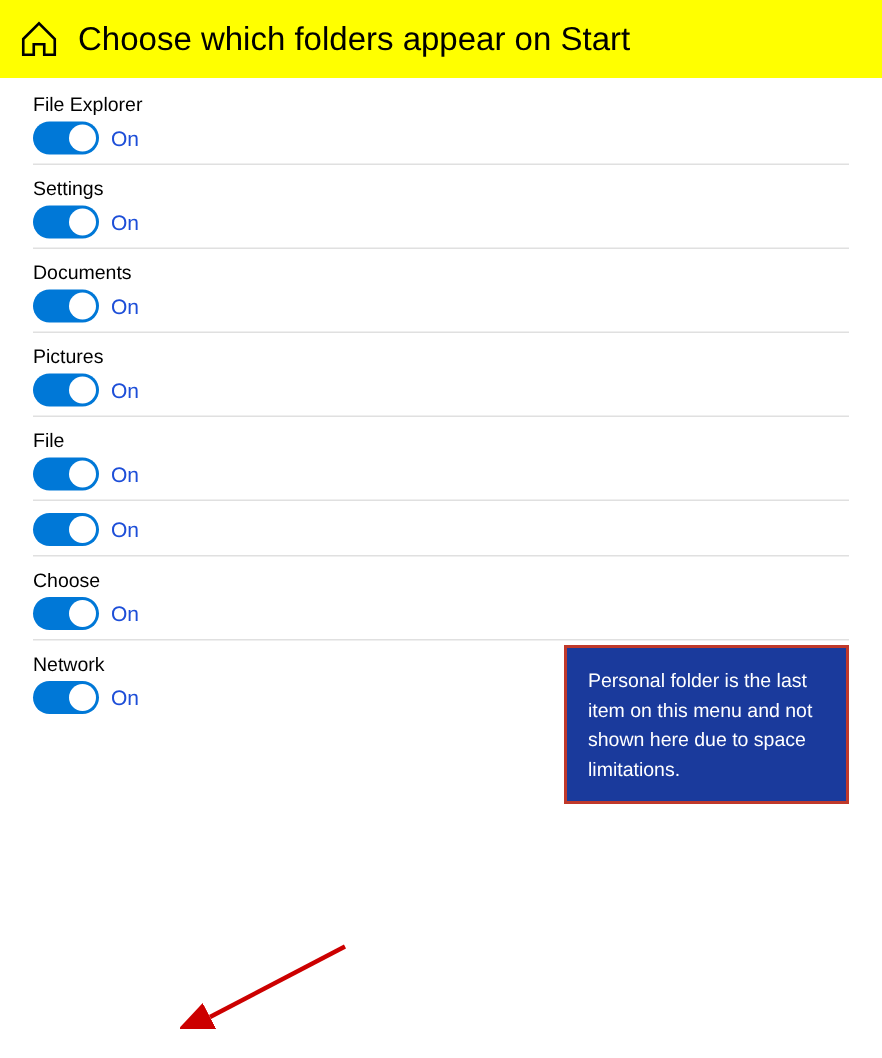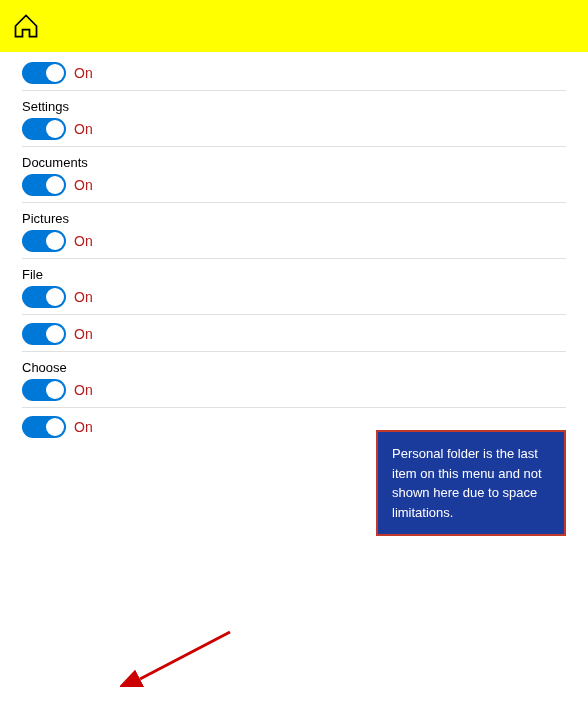--- a/index.html
+++ b/index.html
@@ -82,21 +82,21 @@
       height: 18px;
       background: #ffffff;
       border-radius: 50%;
       position: absolute;
       right: 2px;
       top: 2px;
     }
 
     .toggle-label {
       font-size: 14px;
-      color: #b91c1c;
+      color: #1d4ed8;
     }
 
     .divider {
       height: 1px;
       background: #e0e0e0;
       margin: 4px 0 8px 0;
     }
 
     .tooltip-box {
       position: absolute;
@@ -124,25 +124,27 @@
   </style>
 </head>
 <body>
 
 <div class="page-container">
 
   <div class="header">
     <svg class="home-icon" viewBox="0 0 24 24" fill="none" xmlns="http://www.w3.org/2000/svg">
       <path d="M3 12L12 3L21 12V21H15V15H9V21H3V12Z" stroke="#000" stroke-width="1.5" fill="none"></path>
     </svg>
+    <span class="header-title">Choose which folders appear on Start</span>
   </div>
 
   <div class="content">
 
     <div class="folder-item">
+      <div class="folder-label">File Explorer</div>
       <div class="toggle-row">
         <div class="toggle">
           <div class="toggle-knob"></div>
         </div>
         <span class="toggle-label">On</span>
       </div>
       <div class="divider"></div>
     </div>
 
     <div class="folder-item">
@@ -204,20 +206,21 @@
       <div class="toggle-row">
         <div class="toggle">
           <div class="toggle-knob"></div>
         </div>
         <span class="toggle-label">On</span>
       </div>
       <div class="divider"></div>
     </div>
 
     <div class="folder-item">
+      <div class="folder-label">Network</div>
       <div class="toggle-row">
         <div class="toggle">
           <div class="toggle-knob"></div>
         </div>
         <span class="toggle-label">On</span>
       </div>
     </div>
 
   </div>
 

